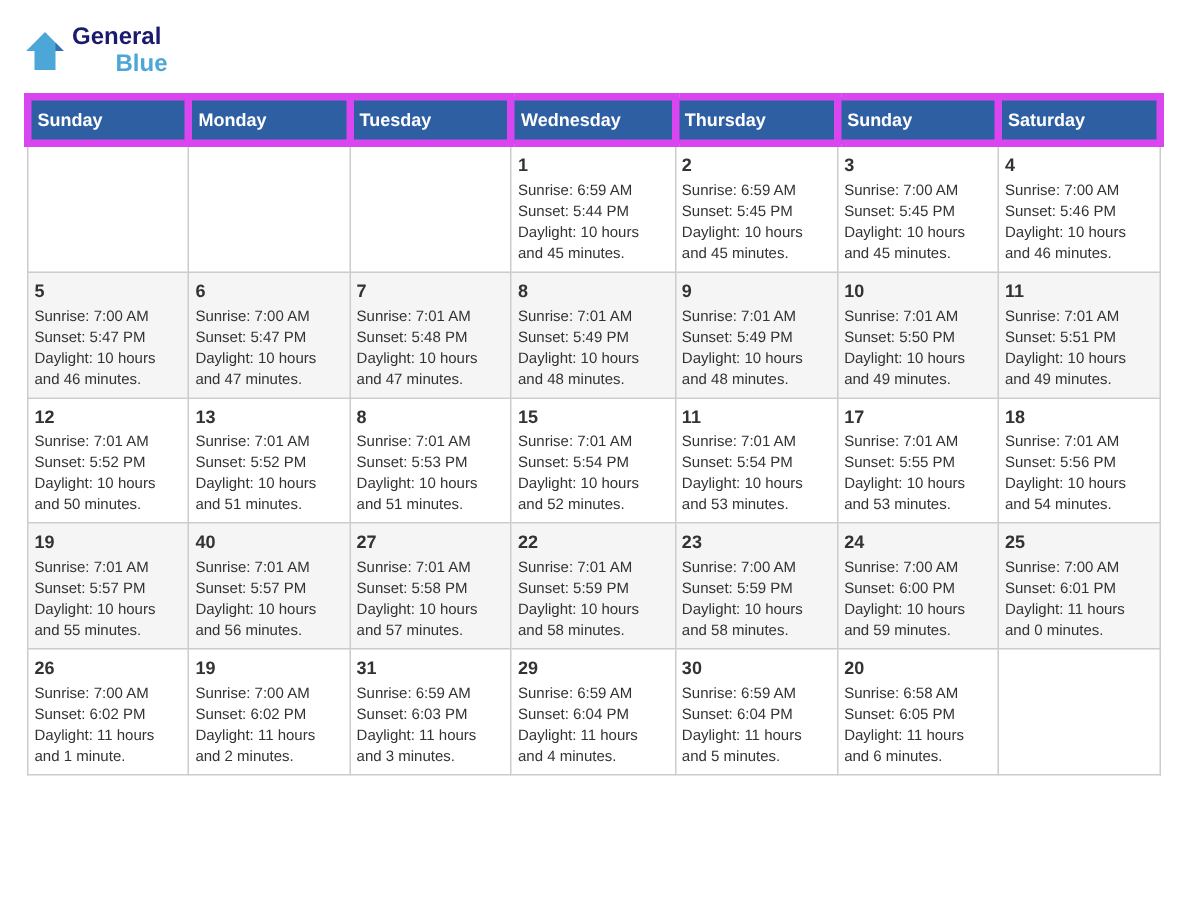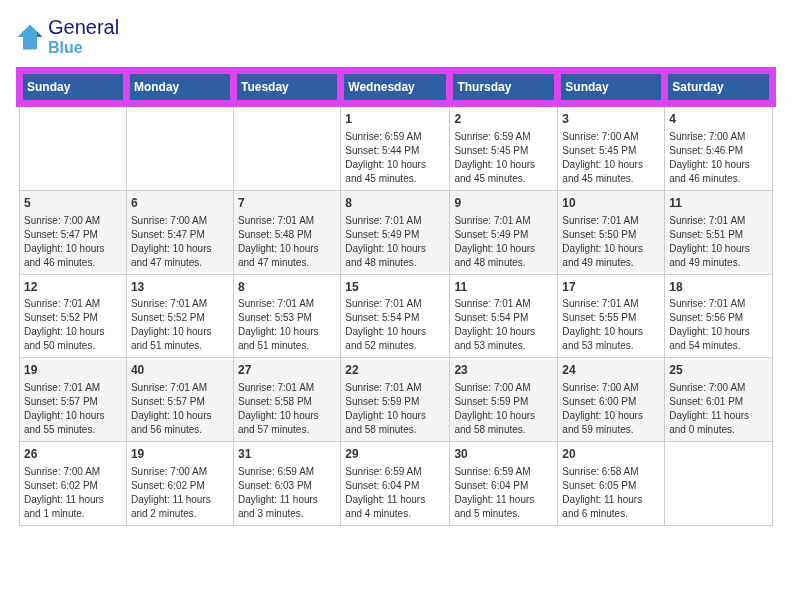--- a/index.html
+++ b/index.html
@@ -42,21 +42,21 @@
       width: 100%;
       border-collapse: collapse;
       font-size: 11px;
     }
     thead tr th {
       background-color: #2e5fa3;
       color: #fff;
       padding: 6px 4px;
       text-align: left;
       font-size: 12px;
-      border: 7px solid #d946ef;
+      border: 5px solid #d946ef;
     }
     tbody tr td {
       border: 1px solid #ccc;
       vertical-align: top;
       padding: 4px 4px;
       width: 112px;
       min-height: 80px;
       color: #333;
       line-height: 1.4;
     }
@@ -83,22 +83,22 @@
 </head>
 <body>
 
 <div class="header">
   <div class="logo">
     <svg class="logo-icon" viewBox="0 0 40 40">
       <polygon points="20,2 38,20 30,20 30,38 10,38 10,20 2,20" fill="#4da6d8"></polygon>
       <polygon points="20,2 38,20 30,20 30,12" fill="#1a3a8a" opacity="0.5"></polygon>
     </svg>
     <div>
-      <div style="font-size:20px;font-weight:normal;color:#1a1a6e;">General</div>
-      <div style="font-size:16px;font-weight:bold;color:#4da6d8;">Blue</div>
+      <div style="font-size:16px;font-weight:bold;color:#1a1a6e;">General</div>
+      <div style="font-size:16px;font-weight:bold;color:#4da6d8;margin-left:29px;">Blue</div>
     </div>
   </div>
   <div class="title-block">
     <h1></h1>
     <h2></h2>
   </div>
 </div>
 
 <table>
   <thead>

